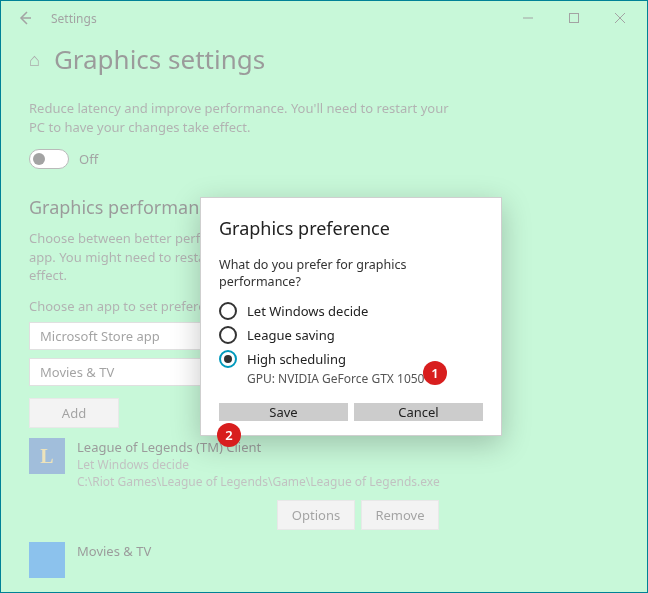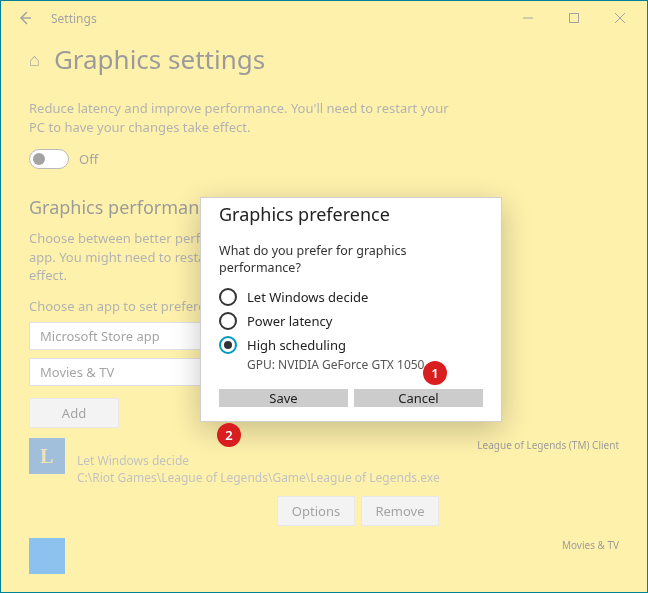--- a/index.html
+++ b/index.html
@@ -10,21 +10,21 @@
     margin: 0;
     padding: 0;
     background: #fff;
   }
   .frame {
     position: relative;
     width: 648px;
     height: 593px;
     border: 1px solid #008296;
     overflow: hidden;
-    background: #fde047;
+    background: #86efac;
   }
   .scrim {
     position: absolute;
     inset: 0;
     pointer-events: none;
     background: rgba(255, 255, 255, 0.55);
     z-index: 5;
   }
   
   .titlebar {
@@ -170,39 +170,39 @@
   .app-icon.gold { background: #2f6fb0; position: relative; overflow: hidden; }
   .app-icon.gold::after {
     content: "L";
     position: absolute;
     color: #d8c068;
     font-weight: 600;
     font-size: 20px;
     font-family: Georgia, serif;
   }
   .app-meta { flex: 1; }
-  .app-name { font-size: 10px; color: #222; text-align: right; }
+  .app-name { font-size: 13px; color: #222; }
   .app-sub { font-size: 12px; color: #777; }
   .app-actions {
     display: flex;
     gap: 6px;
     justify-content: flex-end;
     margin: 6px 0 2px 0;
     padding-right: 180px;
   }
   
   .dialog {
     position: absolute;
     left: 199px;
     top: 196px;
     width: 302px;
     background: #fff;
     border: 1px solid #cfcfcf;
     box-shadow: 0 8px 28px rgba(0, 0, 0, 0.22);
-    padding: 4px 18px 14px 18px;
+    padding: 18px 18px 14px 18px;
     z-index: 10;
   }
   .dialog h3 {
     margin: 0 0 16px 0;
     font-size: 18px;
     font-weight: 400;
     color: #222;
   }
   .dialog .prompt {
     font-size: 12.5px;
@@ -365,21 +365,21 @@
     <h3>Graphics preference</h3>
     <div class="prompt">What do you prefer for graphics performance?</div>
 
     <div class="radio-row">
       <div class="radio"></div>
       <span class="radio-label">Let Windows decide</span>
     </div>
 
     <div class="radio-row">
       <div class="radio"></div>
-      <span class="radio-label">Power latency</span>
+      <span class="radio-label">League saving</span>
     </div>
 
     <div class="radio-row">
       <div class="radio selected"></div>
       <span class="radio-label">High scheduling</span>
     </div>
     <div class="gpu-sub">GPU: NVIDIA GeForce GTX 1050</div>
 
     <div class="dialog-actions">
       <div class="dbtn">

